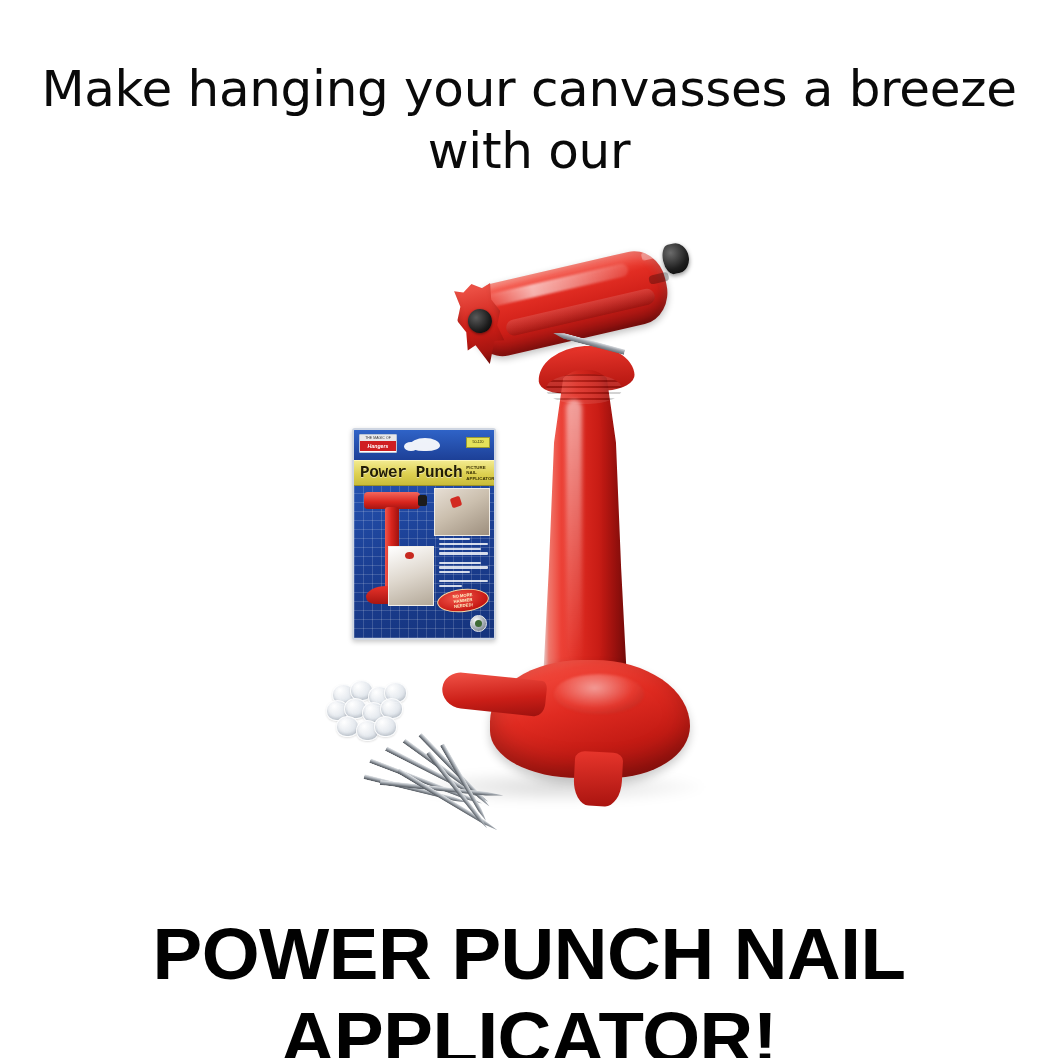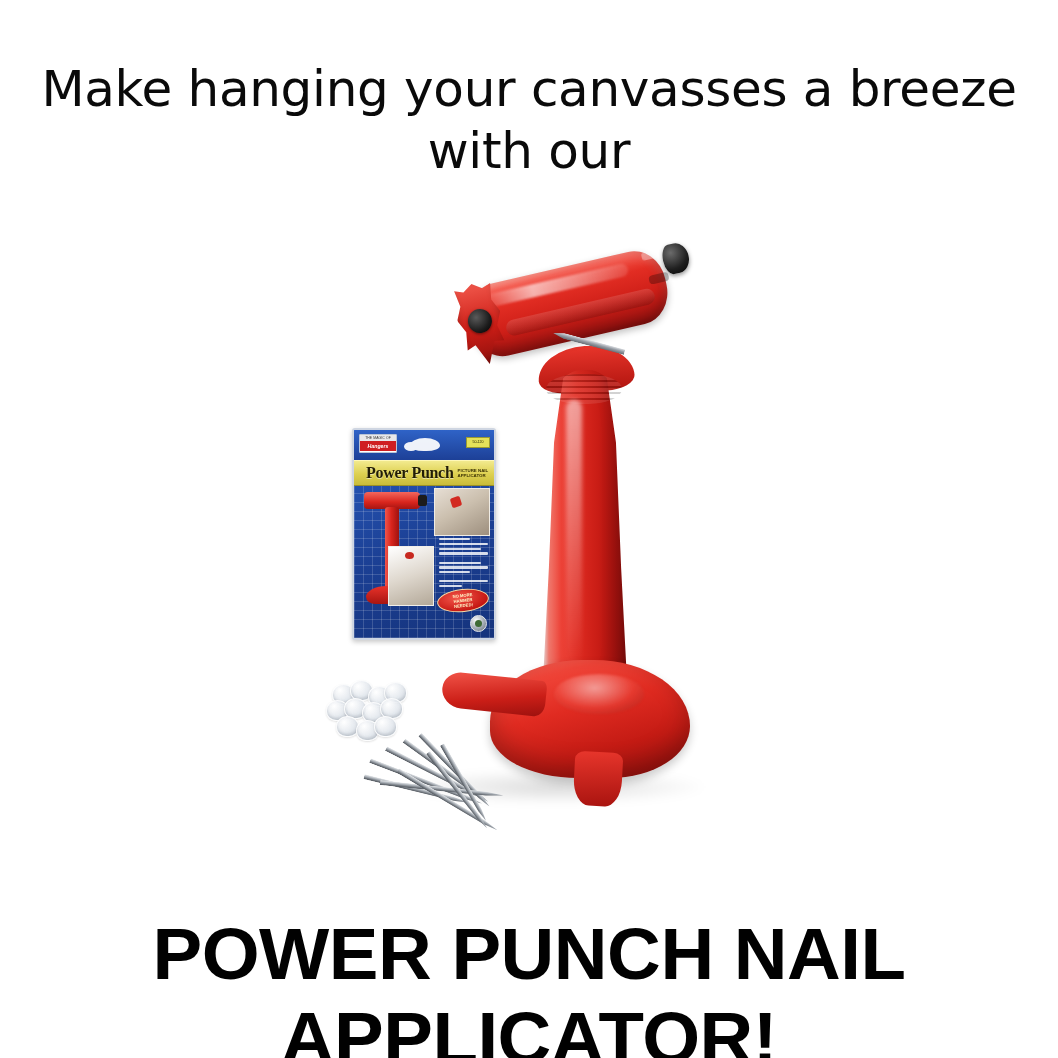--- a/index.html
+++ b/index.html
@@ -156,26 +156,26 @@
     left: 0; top: 30px;
     width: 100%;
     height: 24px;
     background: linear-gradient(180deg, #f2ea8e, #ddd050 55%, #c9bc3a);
     border-top: 1px solid #fff8b8;
     border-bottom: 1px solid #9b9026;
     display: flex;
     align-items: center;
   }
   .pkg-banner-title {
-    font-family: Liberation Serif, serif;
+    font-family: Liberation Mono, monospace;
     font-weight: 700;
     font-size: 16px;
     line-height: 20px;
     color: #221d05;
-    padding-left: 12px;
+    padding-left: 6px;
     letter-spacing: -0.3px;
     white-space: nowrap;
     text-shadow: 0 1px 0 rgba(255,255,255,.5);
   }
   .pkg-banner-sub {
     margin-left: 4px;
     color: #3a3104;
     font-family: "Liberation Sans", sans-serif;
     font-size: 4.4px;
     line-height: 5.2px;

